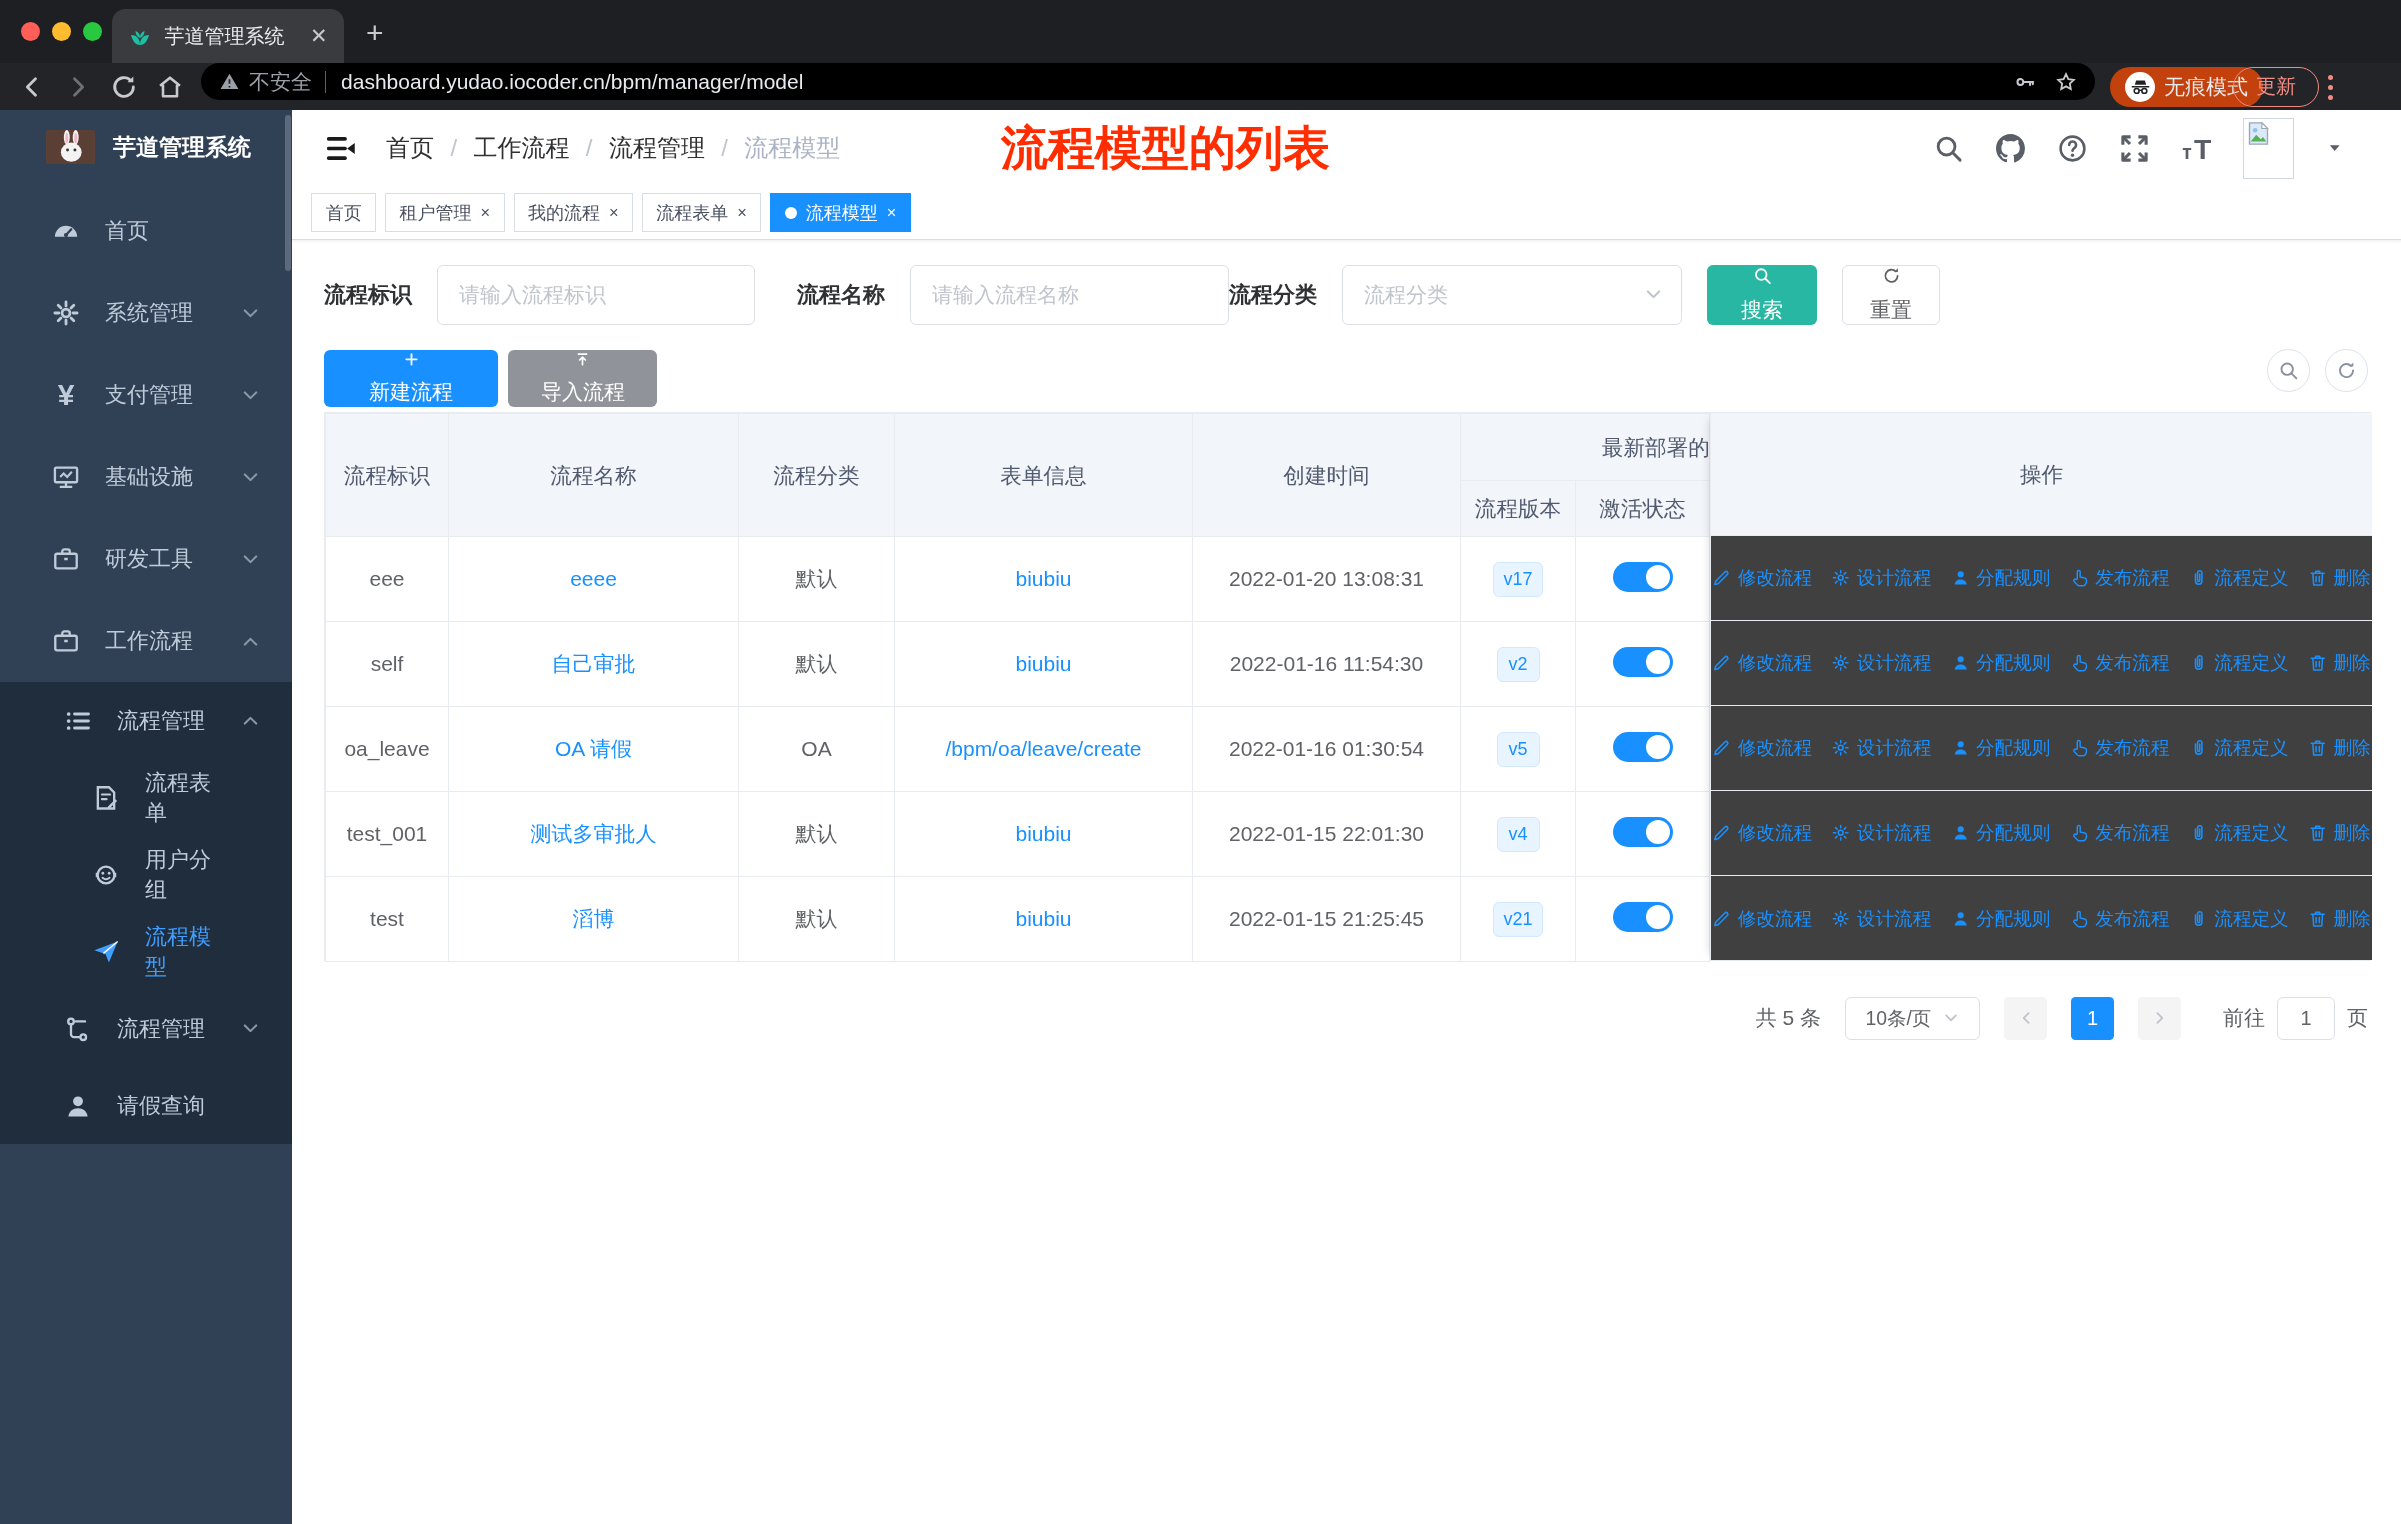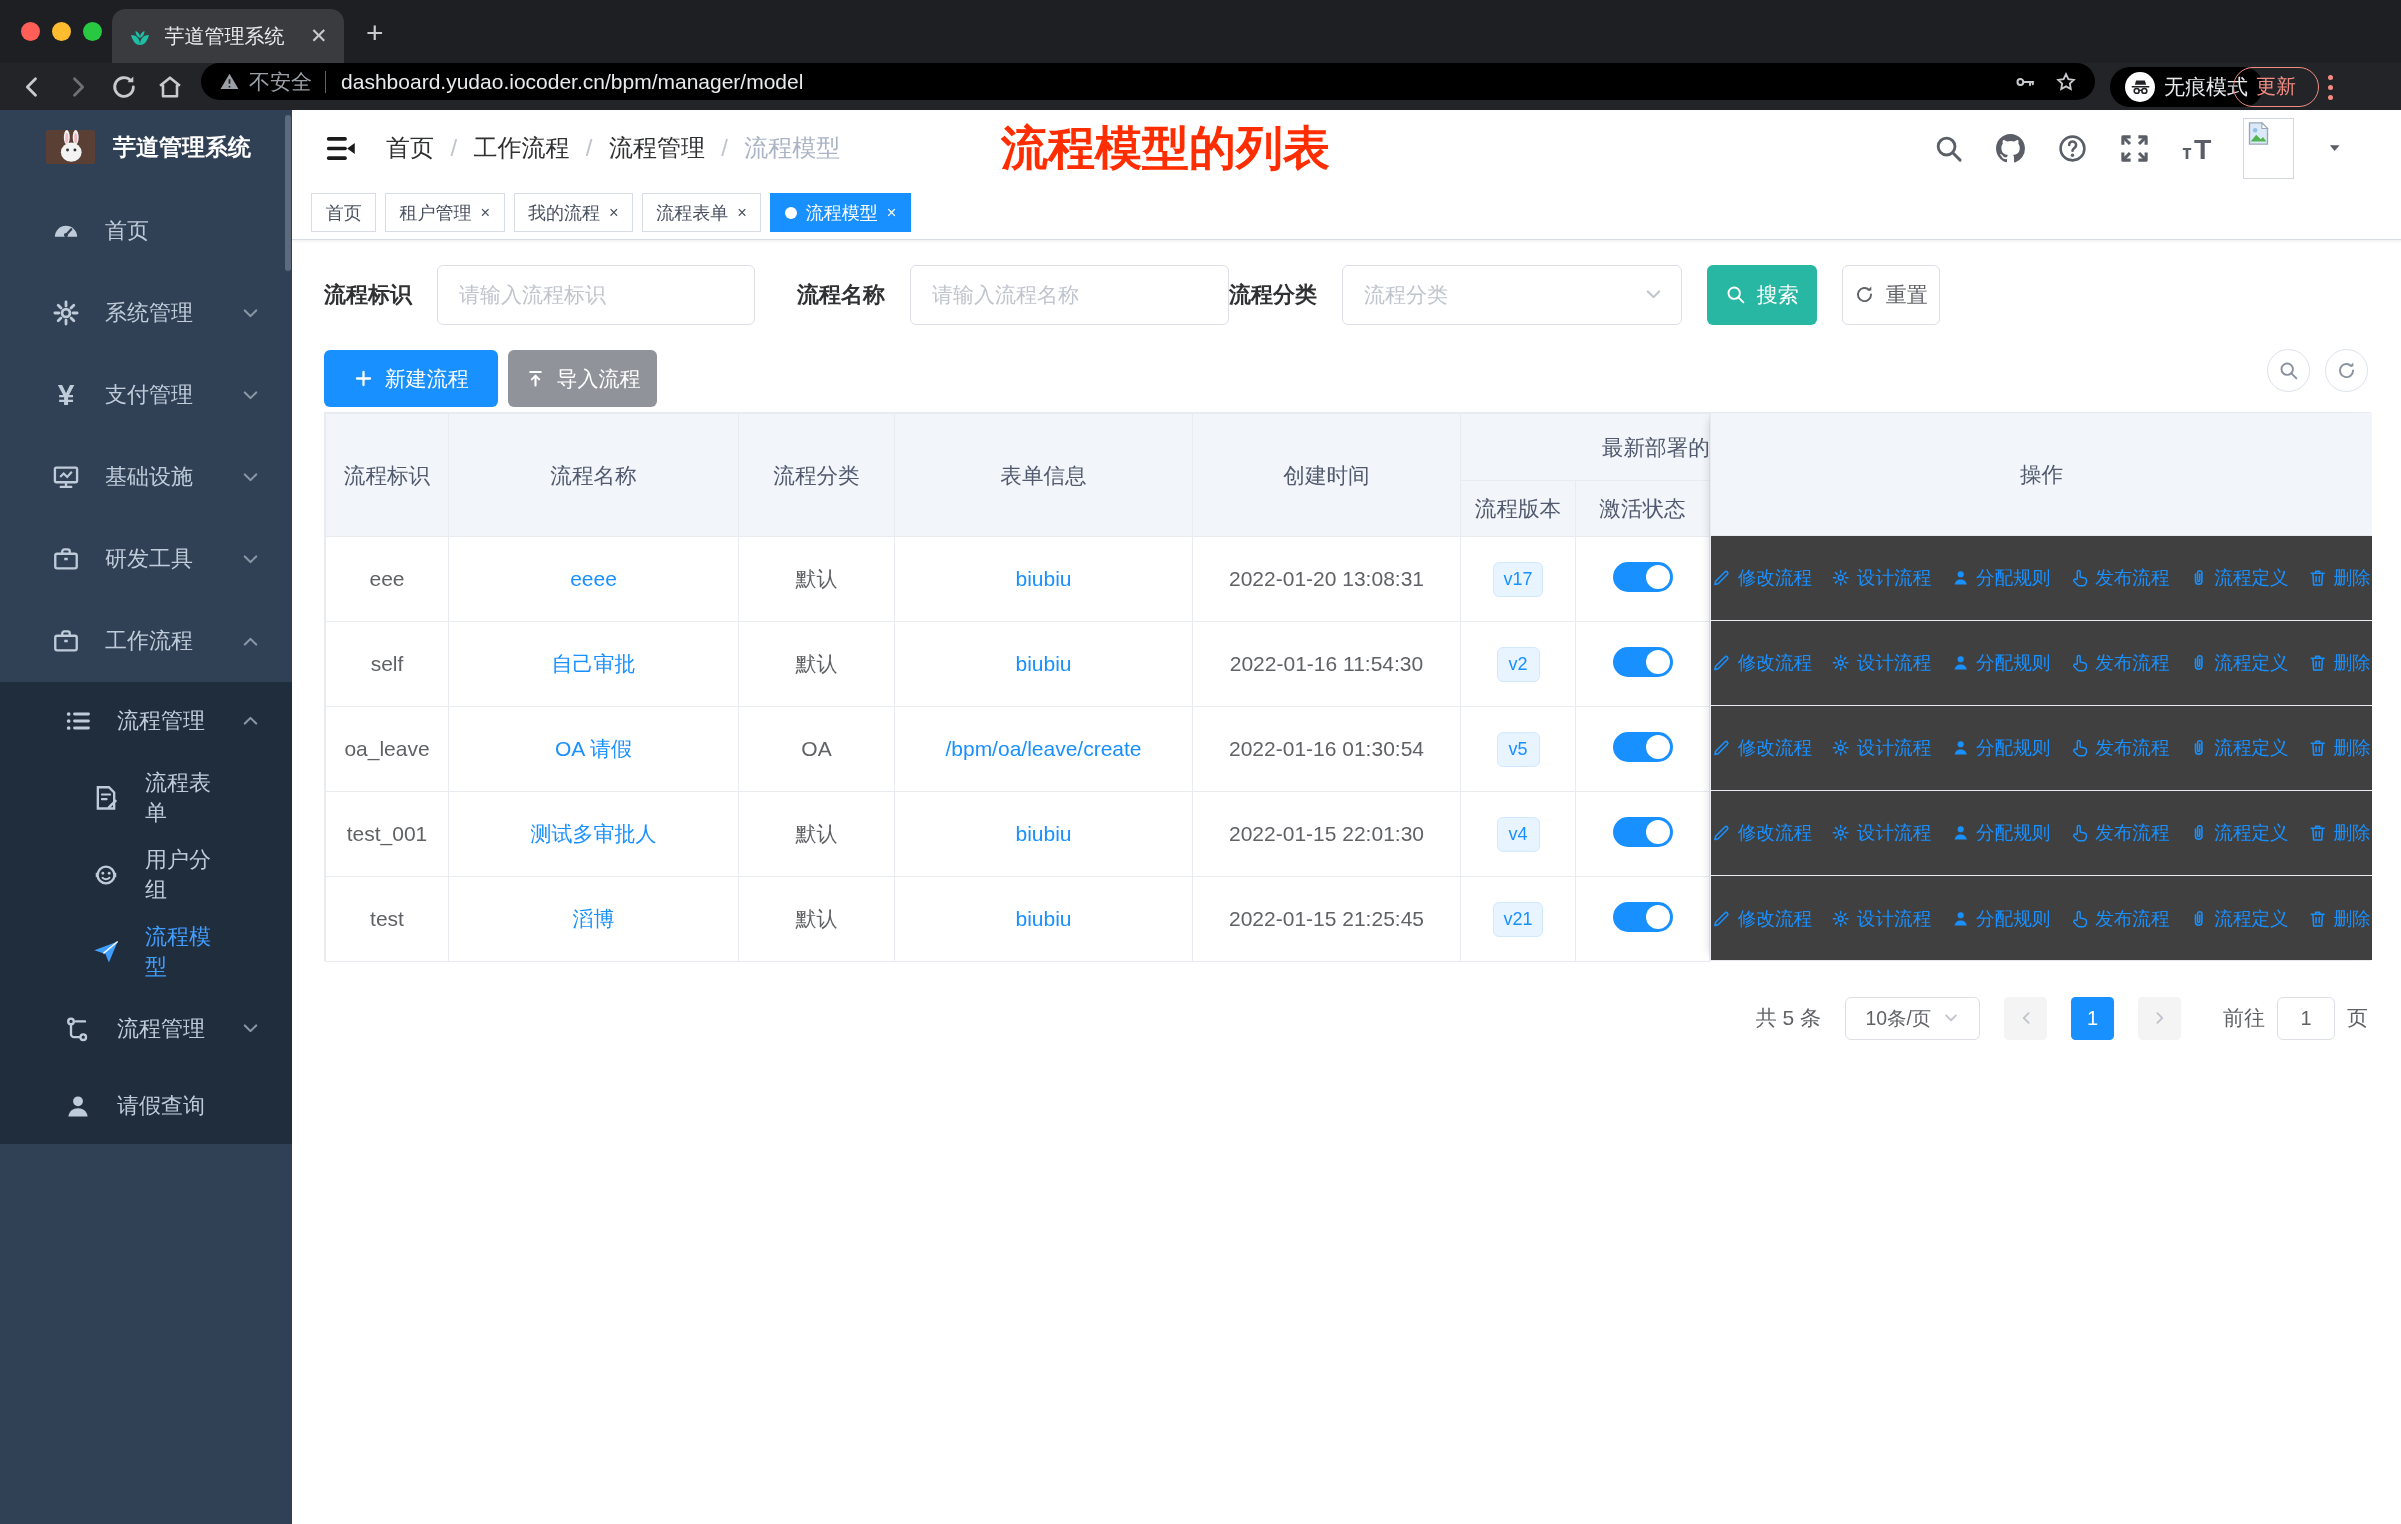--- a/index.html
+++ b/index.html
@@ -22,21 +22,21 @@
     display:flex; align-items:center; }
   .nav-ico { width:28px; height:28px; color:#c8cacd; margin-left:18px; flex:none; }
   .nav-ico.dim { color:#6e7073; }
   .urlpill { position:absolute; left:201px; top:0; width:1894px; height:37px; background:#000000;
     border-radius:18.6px; display:flex; align-items:center; padding:0 18px;justify-content:flex-end; }
   .sec-warn { width:21px; height:21px; color:#9aa0a6; flex:none; }
   .sec-text { color:#9aa0a6; font-size:21px; margin:0 13.4px 0 9px; }
   .url-div { width:0.7px; height:22px; background:#5f6368; margin-right:15px; }
   .url-text { color:#e8eaed; font-size:21px; flex:1; white-space:nowrap; overflow:hidden; }
   .pill-ico { width:22px; height:22px; color:#c8cacd; margin-left:19.4px; flex:none; }
-  .incog-chip { position:absolute; left:2110px; top:3.7px; height:40px; border-radius:20px; background:#000000;
+  .incog-chip { position:absolute; left:2110px; top:3.7px; height:40px; border-radius:20px; background:#c2410c;
     display:flex; align-items:center; gap:9px; padding:0 15px; }
   .incog-circle { width:30px; height:30px; border-radius:50%; background:#fff; color:#202124; display:flex; align-items:center; justify-content:center; }
   .incog-circle svg { width:21px; height:21px; }
   .incog-label { color:#e8eaed; font-size:21px; }
   .update-pill { position:absolute; left:2233px; top:3.7px; height:40px; width:86px; border:1.5px solid #f28b82;
     border-radius:20px; display:flex; align-items:center; justify-content:center; gap:7.4px; color:#f28b82; }
   .update-label { font-size:20px; }
   .kebab { position:absolute; left:2328px; top:12px; width:7.4px; height:25px; display:flex; flex-direction:column; justify-content:space-between; }
   .kebab i { width:5.2px; height:5.2px; border-radius:50%; background:#f28b82; }
 
@@ -90,21 +90,21 @@
   .f-label { font-size:22px; font-weight:bold; color:#303133; margin-right:25px; white-space:nowrap; }
   .f-input { height:60px; border:0.7px solid #dcdfe6; border-radius:6px; font-size:21px; color:#606266;
     padding:0 21px; outline:none; background:#fff; font-family:inherit; }
   .f-input::placeholder { color:#c0c4cc; }
   .w1 { width:318px; margin-right:42px; }
   .w2 { width:319px; }
   .f-select { width:340px; position:relative; margin-right:25px; }
   .f-select .f-input { width:100%; padding-right:52px; }
   .sel-caret { position:absolute; right:18px; top:19.4px; width:21px; height:21px; color:#c0c4cc; }
   .btn { height:60px; border-radius:6px; font-size:21px; display:inline-flex; align-items:center;
-    justify-content:center; gap:10.4px; cursor:pointer; border:0.7px solid transparent; white-space:nowrap; }
+    justify-content:center; gap:10.4px; cursor:pointer; border:0.7px solid transparent; white-space:nowrap;flex-direction:column; }
   .btn svg { width:21px; height:21px; }
   .btn-search { width:110px; background:#28b7a3; color:#fff; }
   .btn-reset { width:98px; background:#fff; border-color:#dcdfe6; color:#606266; margin-left:25px; }
 
   
   .actions-row { position:absolute; left:32px; top:110px; display:flex; gap:10.4px; }
   .btn-create { width:174px; height:57px; background:#1890ff; color:#fff;font-family:Liberation Serif, serif; }
   .btn-import { width:149px; height:57px; background:#909399; color:#fff; }
   .circle-btns { position:absolute; right:34px; top:109px; display:flex; gap:15px; }
   .cbtn { width:43px; height:43px; border-radius:50%; border:0.7px solid #dde2ea; background:#fff;

